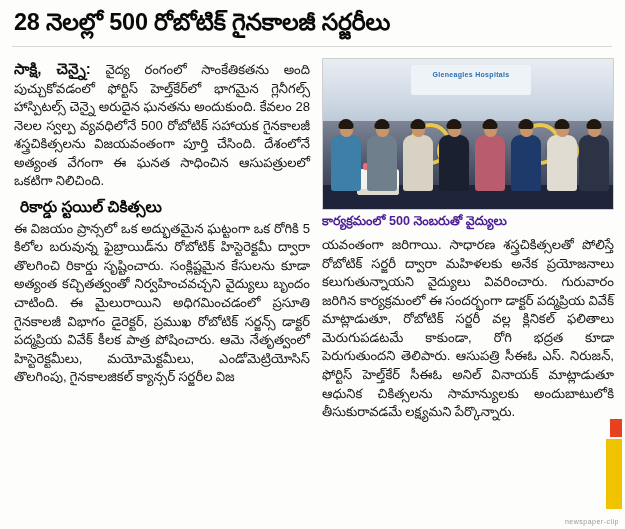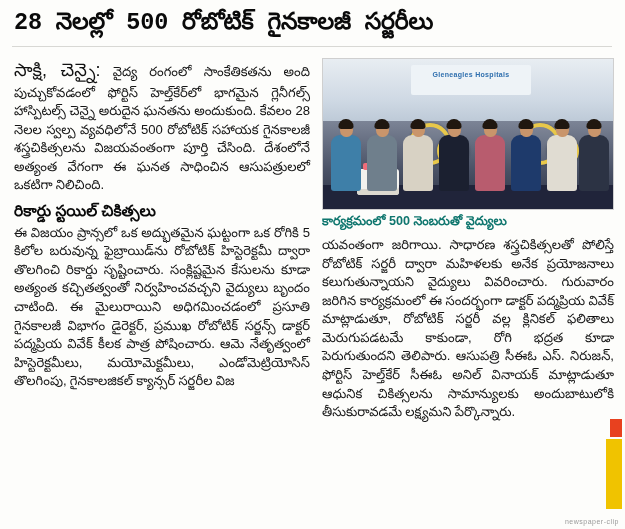--- a/index.html
+++ b/index.html
@@ -26,21 +26,21 @@
   .headline {
     position: absolute;
     left: 14px;
     top: 8px;
     width: 598px;
     font-size: 23.5px;
     font-weight: bold;
     letter-spacing: -0.2px;
     line-height: 1.25;
     color: #0a0a0a;
-    font-family: Liberation Mono, monospace;
+    font-family: Liberation Sans, sans-serif;
     white-space: nowrap;
   }
   .rule {
     position: absolute;
     left: 12px;
     top: 46px;
     width: 600px;
     height: 1px;
     background: #d8d8d4;
   }
@@ -51,37 +51,37 @@
     top: 58px;
     width: 296px;
   }
   .col-right {
     position: absolute;
     left: 322px;
     top: 236px;
     width: 292px;
   }
   .lead-label {
-    font-weight: normal;
-    font-size: 18px;
+    font-weight: bold;
+    font-size: 15px;
     color: #111;
   }
   p.body {
     margin: 0 0 3px 0;
     font-size: 13.1px;
     line-height: 1.42;
     text-align: justify;
     color: #141414;
     word-spacing: -0.4px;
   }
   p.body.first {
     text-indent: 0;
   }
   .subhead {
-    margin: 7px 0 3px 0;
+    margin: 7px 0 3px 6px;
     font-size: 15.5px;
     font-weight: bold;
     color: #0a0a0a;
     line-height: 1.2;
   }
   
   .photo-wrap {
     position: absolute;
     left: 322px;
     top: 58px;
@@ -188,21 +188,21 @@
     position: absolute;
     left: 6px; top: -6px;
     width: 30px; height: 7px;
     background: #ef6d7a;
     border-radius: 2px;
   }
   .caption {
     margin-top: 4px;
     font-size: 12.6px;
     font-weight: bold;
-    color: #0f766e;
+    color: #4c1d95;
     line-height: 1.25;
   }
   
   .corner-mark {
     position: absolute;
     right: 3px;
     bottom: 20px;
     width: 16px;
     height: 70px;
     background: #f0c300;

